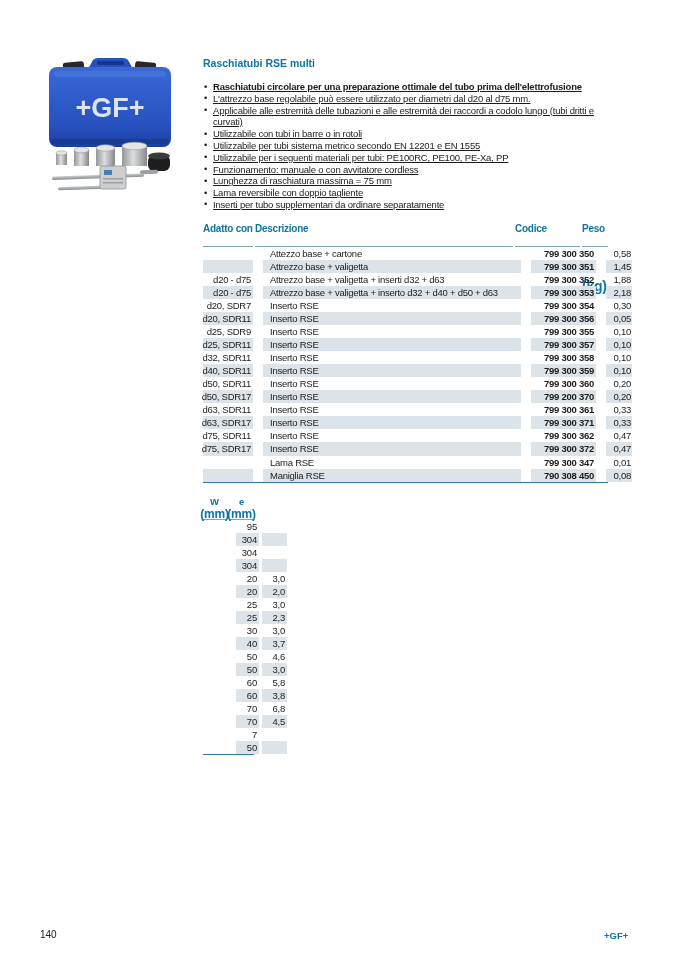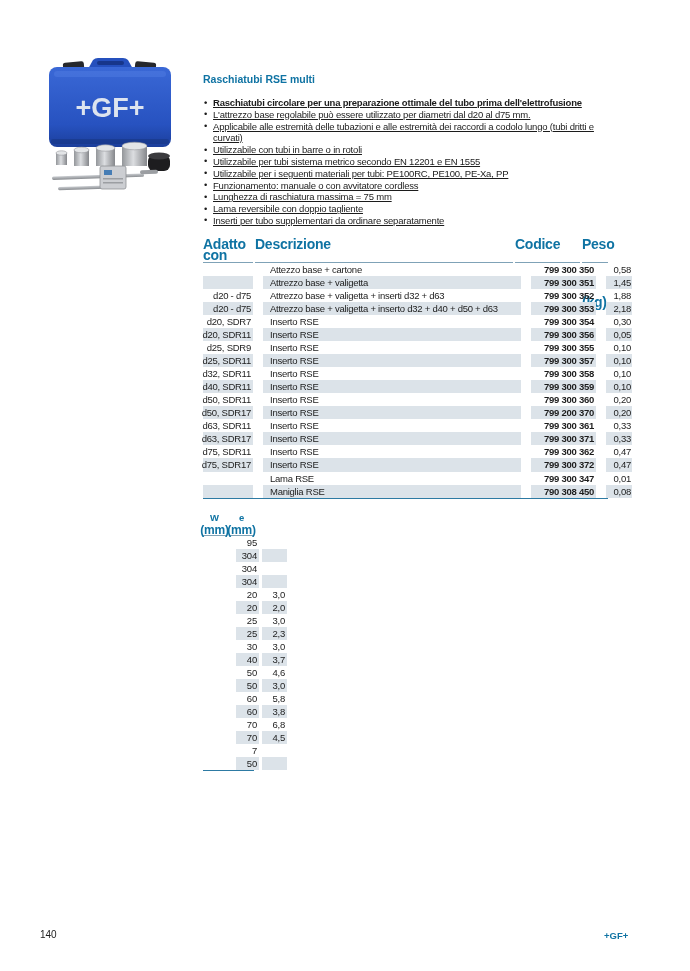--- a/index.html
+++ b/index.html
@@ -12,31 +12,31 @@
   html,body{margin:0;padding:0;background:#fff;}
   .page{
     position:relative; width:690px; height:971px; background:#ffffff;
     font-family:"Liberation Sans", sans-serif; color:var(--ink);
     overflow:hidden;
   }
   
   .photo{position:absolute; left:44px; top:56px; width:134px; height:144px;}
   
   .content{position:absolute; left:203px; top:57px; width:404px;}
-  .title{margin:16px 0 12px 0; font-size:10.5px; line-height:12px; font-weight:bold; color:var(--accent);}
+  .title{margin:0 0 12px 0; font-size:10.5px; line-height:12px; font-weight:bold; color:var(--accent);}
   ul.bullets{margin:0; padding:0; list-style:none; font-size:9.5px; line-height:11.8px; letter-spacing:-0.2px;text-decoration:underline;}
   ul.bullets li{position:relative; padding-left:10px;}
   ul.bullets li::before{content:"\2022"; position:absolute; left:1px; top:-0.5px; font-size:9.5px; color:var(--ink);}
   ul.bullets li.bold{font-weight:bold;}
   
   .ptable{margin-top:12px; width:405px; font-size:9.5px; letter-spacing:-0.25px;}
   .phead{display:grid; grid-template-columns:50px 258px 65px 26px; column-gap:2px;}
   .phead .hcell{display:flex; flex-direction:column; justify-content:space-between; height:23px;
     border-bottom:1px solid var(--rule-light); color:var(--accent); font-weight:bold;}
-  .phead .hlabel{font-size:14px; line-height:11px;}
+  .phead .hlabel{font-size:10px; line-height:11px;}
   .phead .hunit{font-size:14px; line-height:9px; font-weight:bold;margin-top:48px;}
   .col-right{}
   .pbody{border-bottom:1.5px solid var(--rule-strong);}
   .prow{display:grid; grid-template-columns:50px 258px 65px 26px; column-gap:10px; height:13.06px; align-items:center;}
   .prow:nth-child(even) .cell{background:var(--shade);}
   .cell{height:100%; display:flex; align-items:center; white-space:nowrap;}
   .cell.adatto{justify-content:flex-end; padding-right:2px; box-sizing:border-box;}
   .cell.descr{padding-left:7px; box-sizing:border-box; overflow:visible;}
   .cell.codice{justify-content:flex-end; font-weight:bold; padding-right:2px; box-sizing:border-box;}
   .cell.peso{justify-content:flex-end; padding-right:1px; box-sizing:border-box;}

